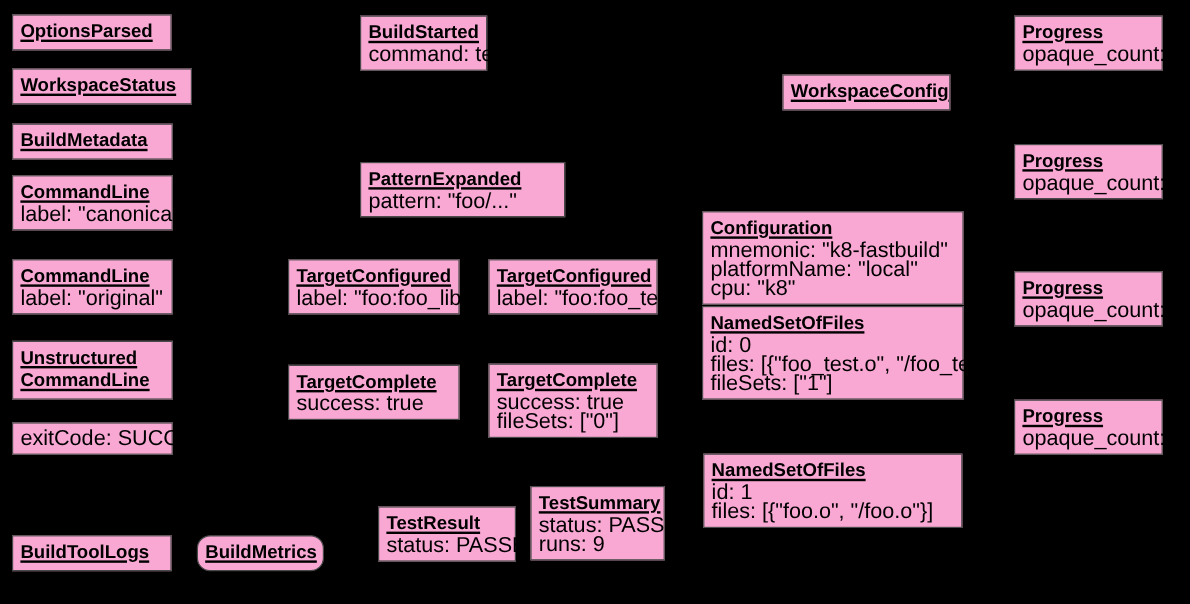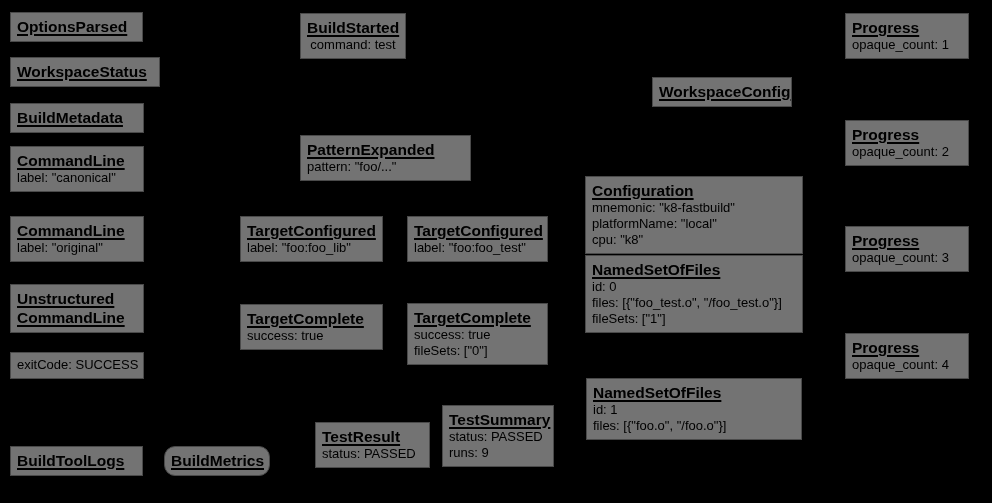--- a/index.html
+++ b/index.html
@@ -7,37 +7,37 @@
     width:992px;height:503px;
     background:#000000;
     overflow:hidden;
     font-family:"Liberation Sans", sans-serif;
     position:relative;
   }
   .canvas{position:absolute;left:0;top:0;width:992px;height:503px;}
   .node{
     position:absolute;
     box-sizing:border-box;
-    background:#737373;
+    background:#f9a8d4;
     border:1px solid #4a4a4a;
     padding:4px 6px 5px 6px;
     color:#000000;
   }
   .node .t{
     font-weight:bold;
     font-size:15.5px;
     line-height:19px;
     text-decoration:underline;
     text-decoration-thickness:1.5px;
     text-underline-offset:2px;
     white-space:pre-line;
     letter-spacing:0;
   }
   .node .l{
-    font-size:13px;
+    font-size:18px;
     line-height:16px;
     white-space:nowrap;
   }
 </style>
 </head>
 <body>
 
 <div class="canvas">
 
   <div class="node" style="left:10px;top:12px;width:133px;">
@@ -68,21 +68,21 @@
   </div>
 
   <div class="node" style="left:10px;top:352px;width:134px;">
     <div class="l">exitCode: SUCCESS</div>
   </div>
 
   <div class="node" style="left:10px;top:446px;width:133px;">
     <div class="t">BuildToolLogs</div>
   </div>
 
-  <div class="node" style="left:300px;top:13px;width:106px;text-align:center;">
+  <div class="node" style="left:300px;top:13px;width:106px;">
     <div class="t">BuildStarted</div>
     <div class="l">command: test</div>
   </div>
 
   <div class="node" style="left:300px;top:115px;width:171px;margin-top:20px;">
     <div class="t">PatternExpanded</div>
     <div class="l">pattern: "foo/..."</div>
   </div>
 
   <div class="node" style="left:240px;top:216px;width:143px;">
@@ -114,21 +114,21 @@
     <div class="l">success: true</div>
     <div class="l">fileSets: ["0"]</div>
   </div>
 
   <div class="node" style="left:442px;top:405px;width:112px;">
     <div class="t">TestSummary</div>
     <div class="l">status: PASSED</div>
     <div class="l">runs: 9</div>
   </div>
 
-  <div class="node" style="left:652px;top:77px;width:140px;">
+  <div class="node" style="left:652px;top:62px;width:140px;">
     <div class="t">WorkspaceConfig</div>
   </div>
 
   <div class="node" style="left:585px;top:176px;width:218px;">
     <div class="t">Configuration</div>
     <div class="l">mnemonic: "k8-fastbuild"</div>
     <div class="l">platformName: "local"</div>
     <div class="l">cpu: "k8"</div>
   </div>
 

